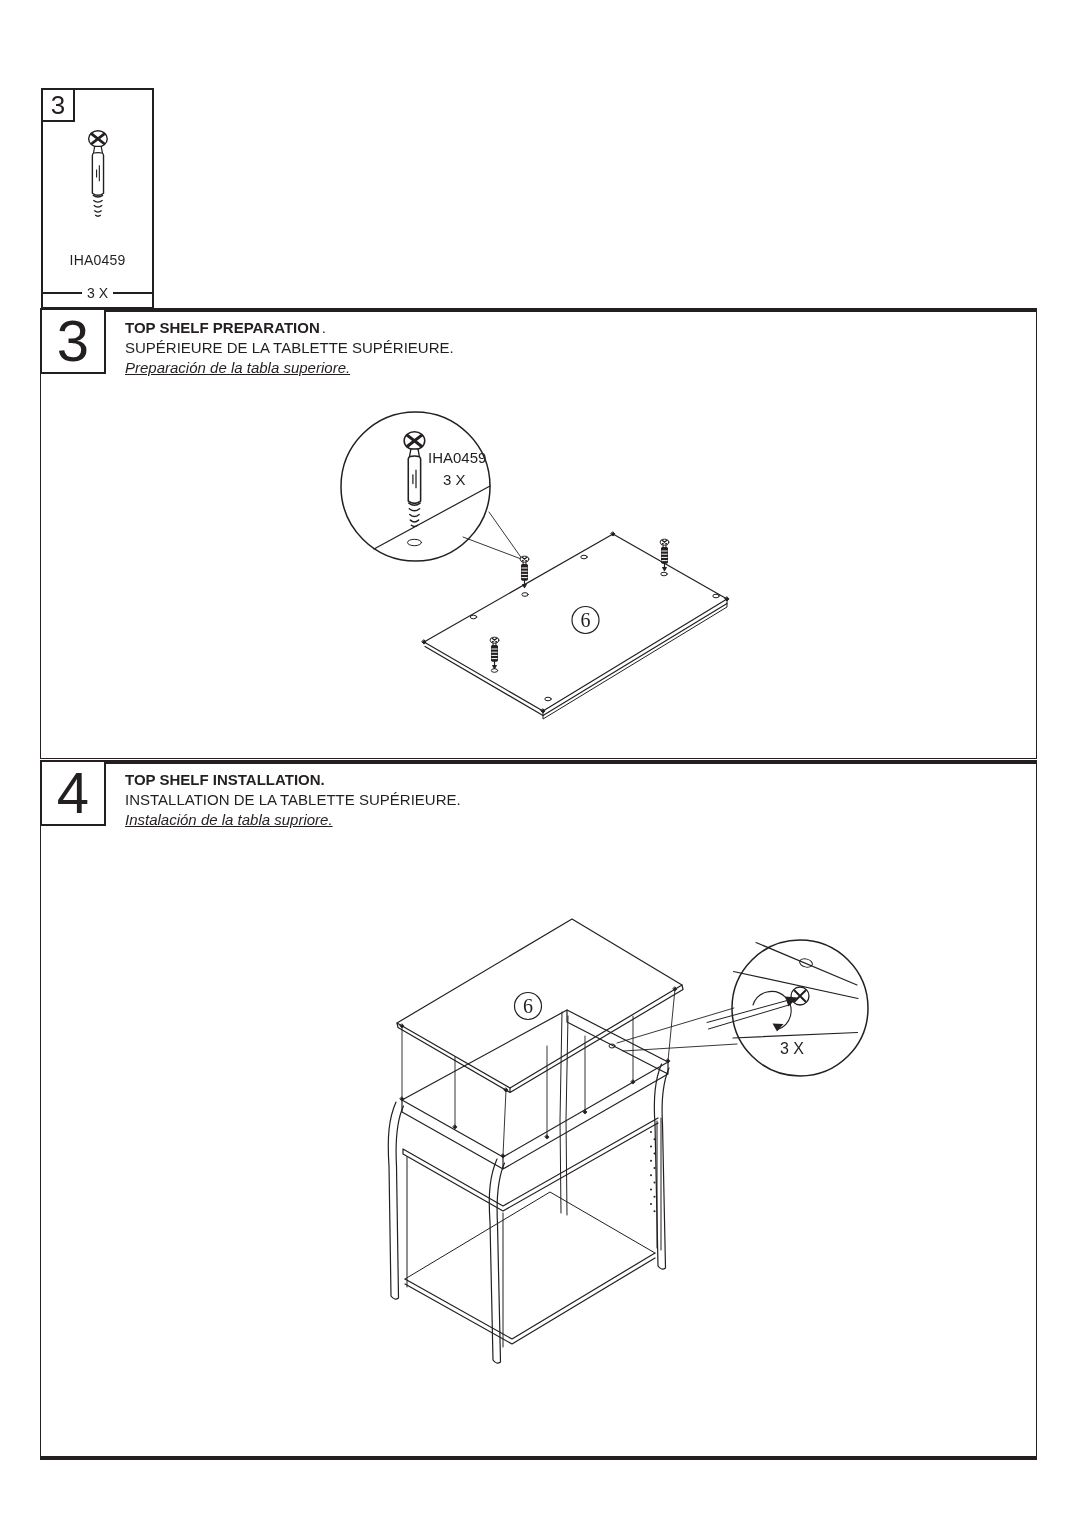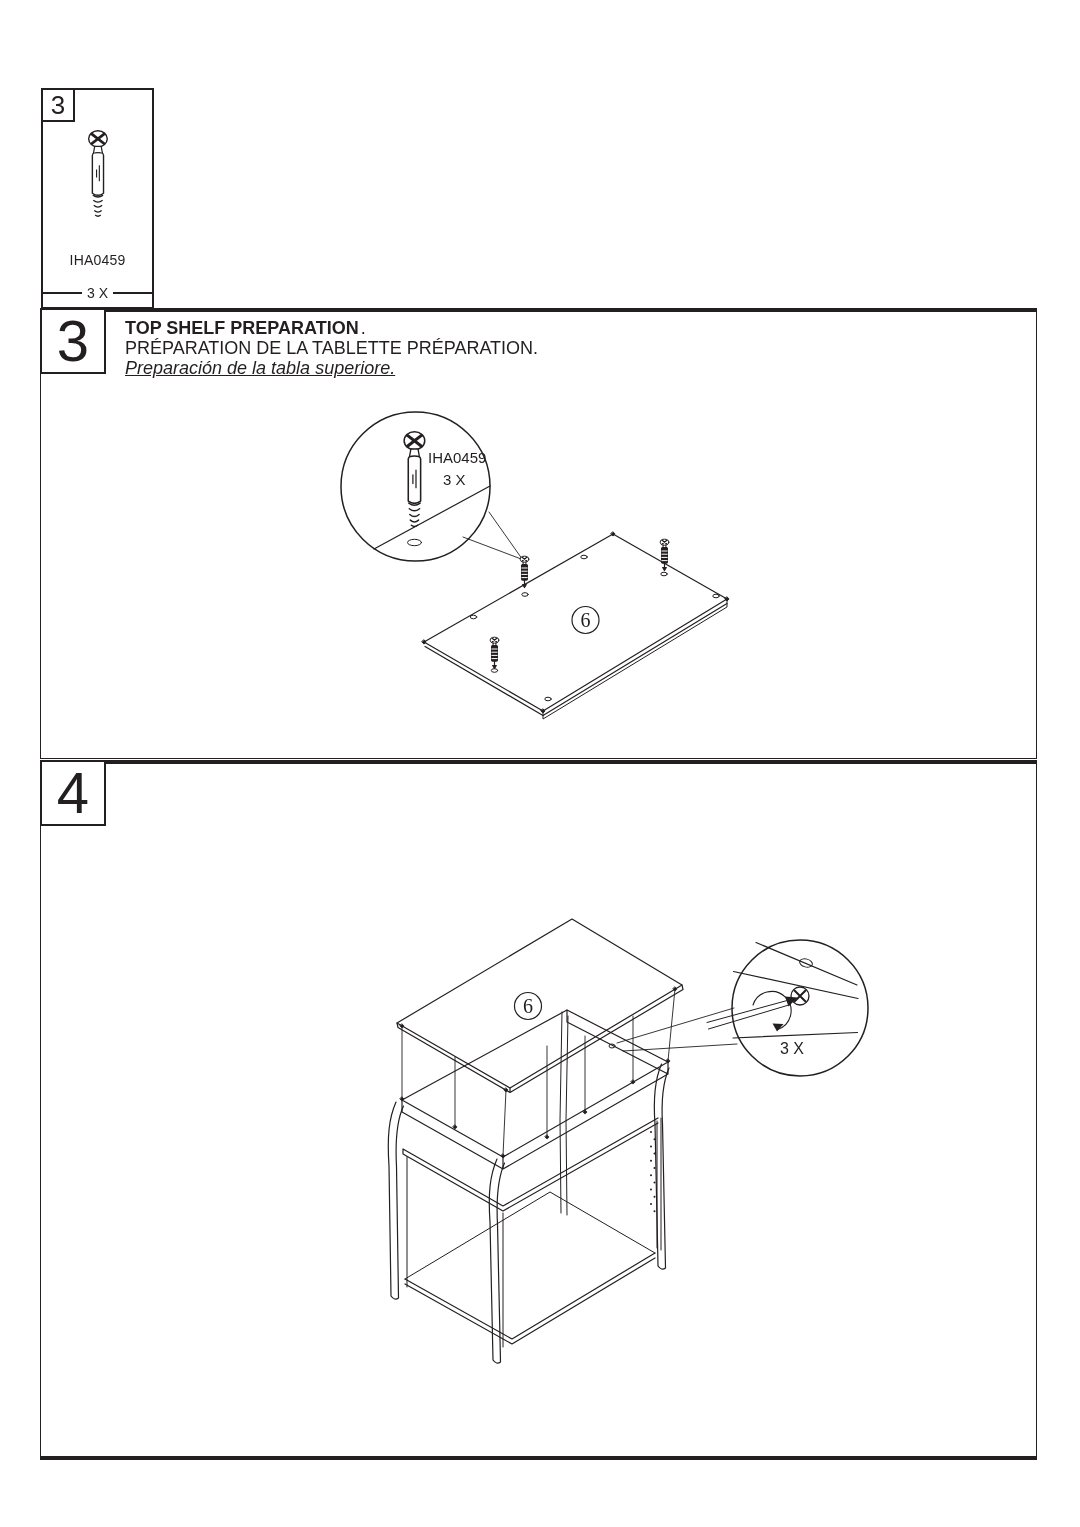--- a/index.html
+++ b/index.html
@@ -42,21 +42,21 @@
   .step3{top:308px;height:451px;}
   .step4{top:760px;height:700px;border-bottom:4px solid #231f20;}
   .step-num{
     position:absolute;left:-1px;top:-4px;width:66px;height:66px;
     border:2px solid #231f20;box-sizing:border-box;background:#fff;
     display:flex;align-items:center;justify-content:center;
     font-size:58px;line-height:1;
   }
   .step-head{
     position:absolute;left:84px;top:6px;
-    font-size:18px;line-height:20px;white-space:nowrap;
+    font-size:15px;line-height:20px;white-space:nowrap;
   }
   .step-head .t1{font-weight:bold;}
   .step-head .t1 .dot{font-weight:normal;margin-left:2px;}
   .step-head .t3{font-style:italic;text-decoration:underline;}
 
   
   svg.art{position:absolute;left:0;top:0;width:1080px;height:1527px;}
   .ln{stroke:#231f20;fill:none;stroke-width:1.2;stroke-linecap:round;stroke-linejoin:round;}
   .thin{stroke-width:0.9;}
   .thick{stroke-width:1.5;}
@@ -80,28 +80,33 @@
       <span class="rule"></span>
     </div>
   </div>
 
   <section class="step step3">
     <div class="step-num">
       <span>3</span>
     </div>
     <div class="step-head">
       <div class="t1"><span>TOP SHELF PREPARATION</span><span class="dot">.</span></div>
-      <div class="t2">PRÉPARATION DE LA TABLETTE PRÉPARATION.</div>
+      <div class="t2">SUPÉRIEURE DE LA TABLETTE SUPÉRIEURE.</div>
       <div class="t3">Preparación de la tabla superiore.</div>
     </div>
   </section>
 
   <section class="step step4">
     <div class="step-num">
       <span>4</span>
+    </div>
+    <div class="step-head">
+      <div class="t1">TOP SHELF INSTALLATION.</div>
+      <div class="t2">INSTALLATION DE LA TABLETTE SUPÉRIEURE.</div>
+      <div class="t3">Instalación de la tabla supriore.</div>
     </div>
   </section>
 
   <svg class="art" viewBox="0 0 1080 1527">
     <defs>
 
       <g id="cam-screw">
         <ellipse cx="15" cy="9.5" rx="10" ry="8.7" fill="#fff" stroke="#231f20" stroke-width="1.5"></ellipse>
         <path d="M8.5,4.5 L21.5,14.5 M21.5,4.5 L8.5,14.5" stroke="#231f20" stroke-width="3" fill="none" stroke-linecap="round"></path>
         <path d="M11.5,17.5 L10,26 L20,26 L18.5,17.5 Z" fill="#fff" stroke="#231f20" stroke-width="1.3"></path>

